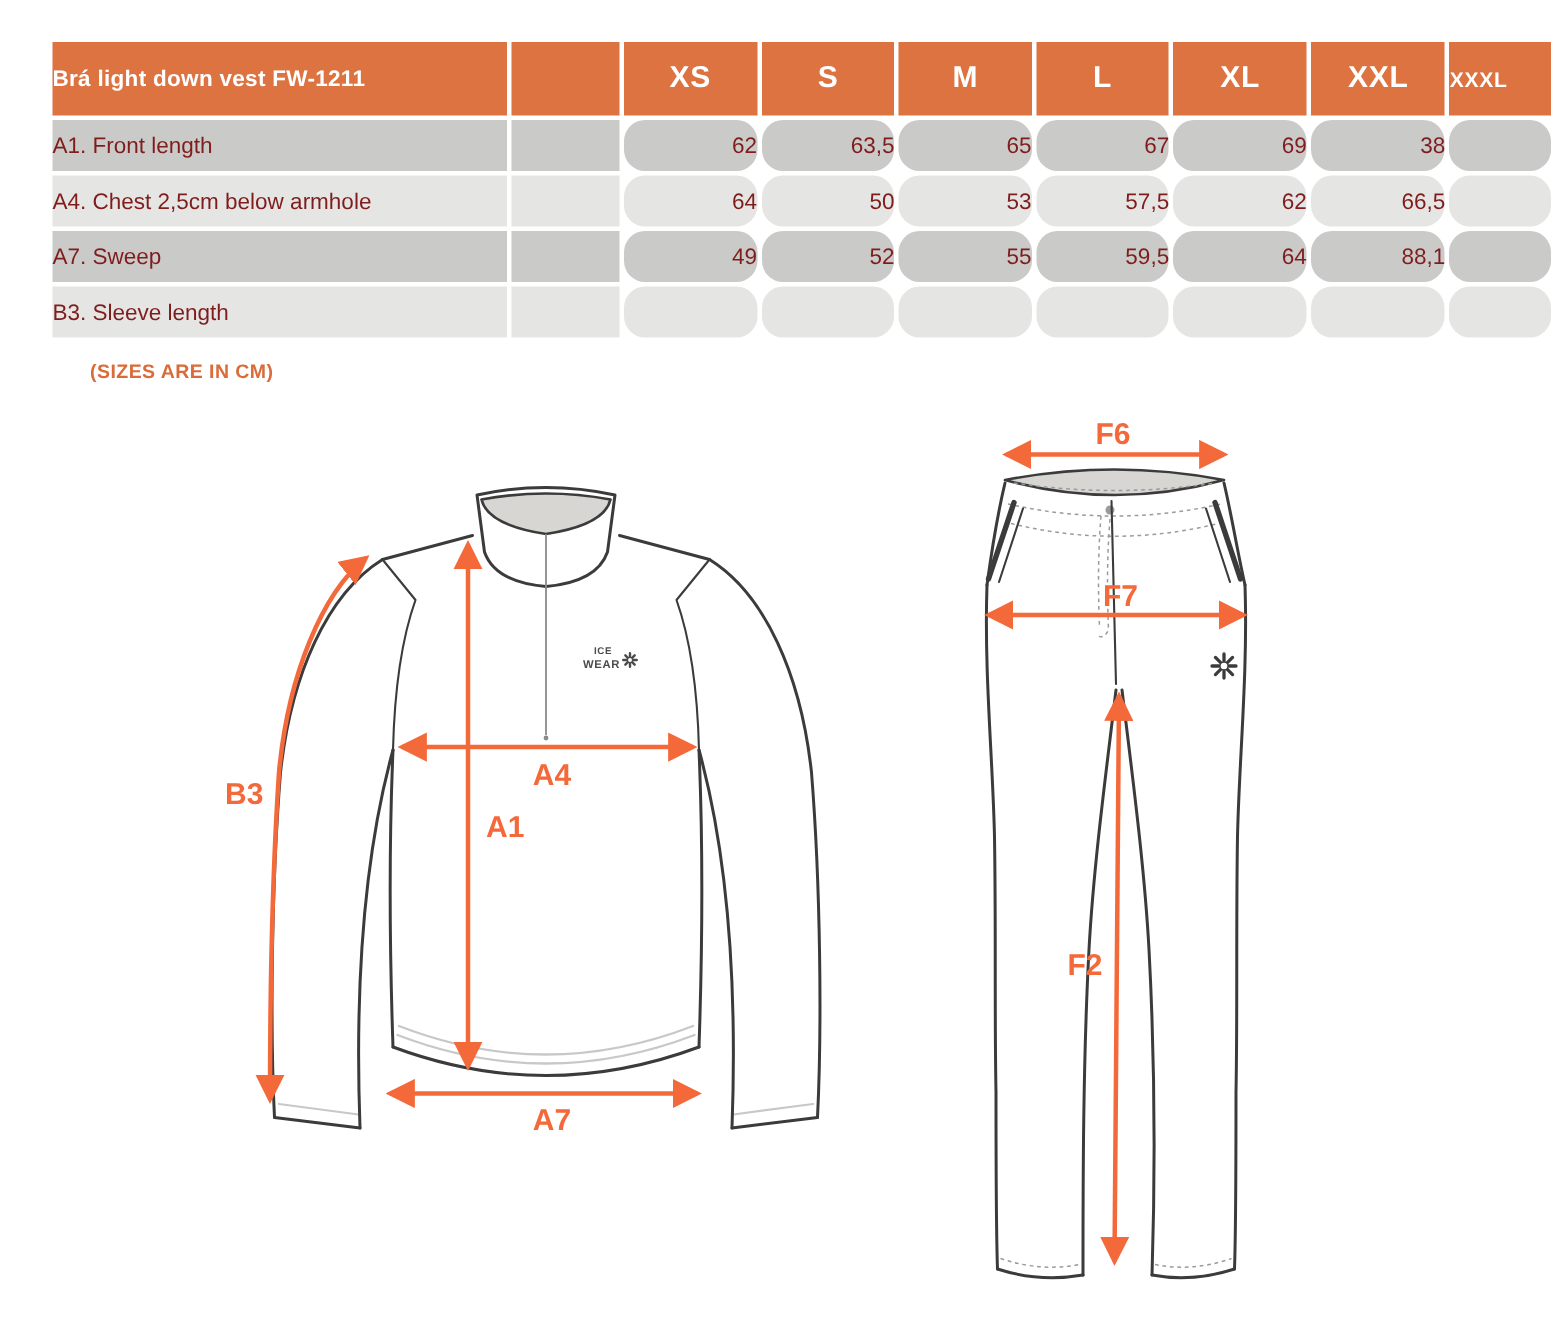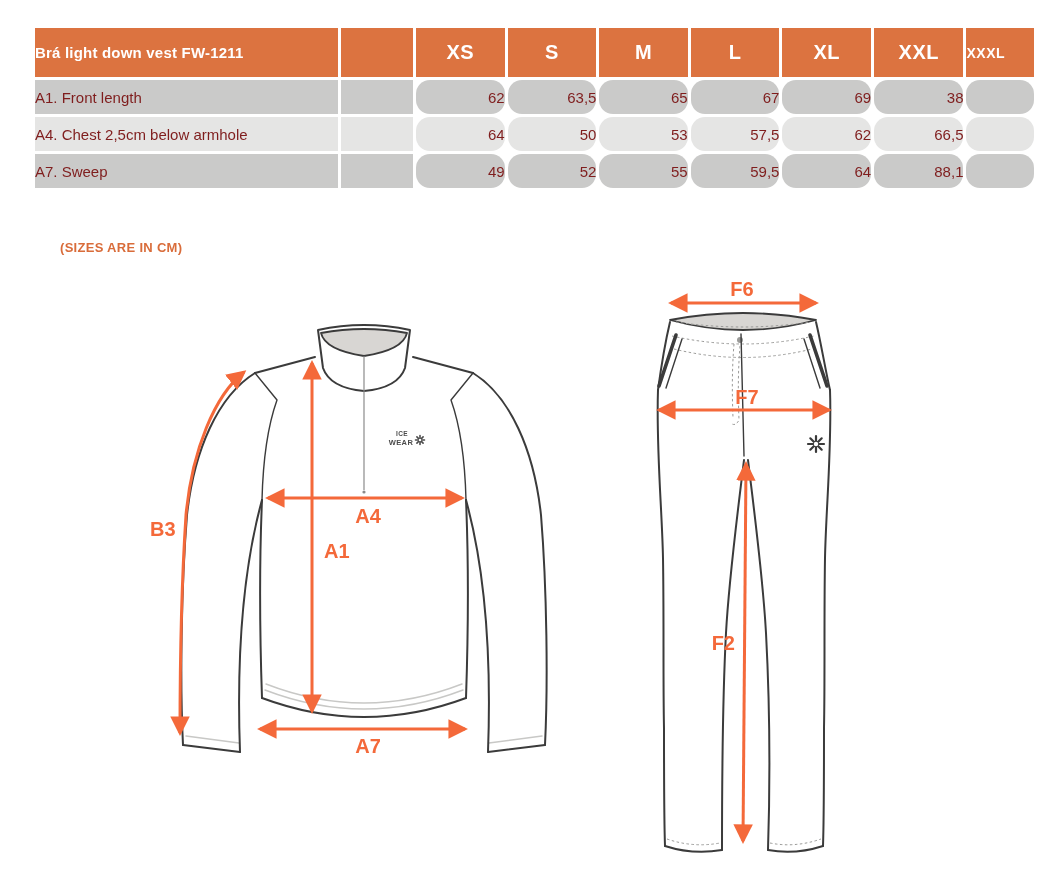--- a/index.html
+++ b/index.html
@@ -95,20 +95,31 @@
         <td class="label-cell">A7. Sweep</td>
         <td></td>
         <td class="val-cell">49</td>
         <td class="val-cell">52</td>
         <td class="val-cell">55</td>
         <td class="val-cell">59,5</td>
         <td class="val-cell">64</td>
         <td class="val-cell">88,1</td>
         <td class="val-cell"></td>
       </tr>
+      <tr class="row-light">
+        <td class="label-cell">B3. Sleeve length</td>
+        <td></td>
+        <td class="val-cell"></td>
+        <td class="val-cell"></td>
+        <td class="val-cell"></td>
+        <td class="val-cell"></td>
+        <td class="val-cell"></td>
+        <td class="val-cell"></td>
+        <td class="val-cell"></td>
+      </tr>
     </tbody>
   </table>
 
   <div class="units-note">(SIZES ARE IN CM)</div>
 
   <svg class="shirt-svg" width="470" height="485" viewBox="0 0 470 485" xmlns="http://www.w3.org/2000/svg">
     <defs>
       <marker id="mS" viewBox="0 0 10 10" refX="8.5" refY="5" markerWidth="6.5" markerHeight="6.5" orient="auto-start-reverse">
           <path d="M0,0 L10,5 L0,10 Z" fill="#F4693A"></path>
         </marker>

